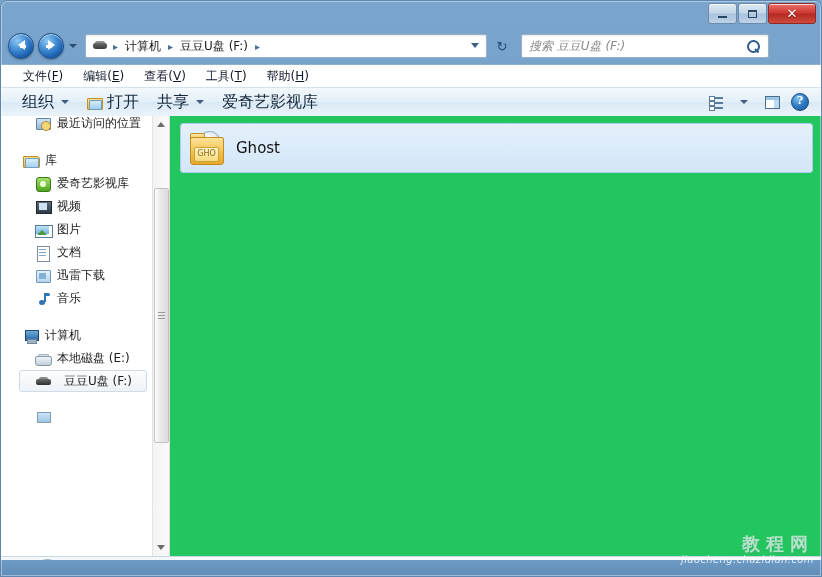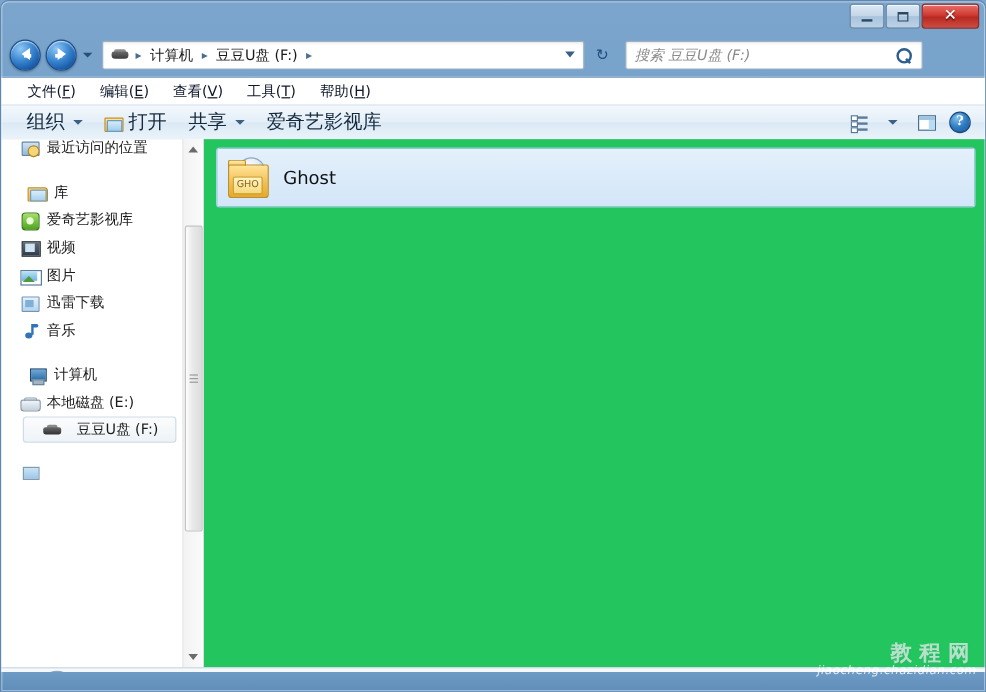--- a/index.html
+++ b/index.html
@@ -242,21 +242,21 @@
   .nav-pane {
     width: 168px; height: 440px; background: #fff;
     position: relative; overflow: hidden;
   }
   .nav-scroll-inner { position:absolute; left:0; top:0; width:152px; }
   .nav-item {
     height: 23px; display:flex; align-items:center; gap:6px;
     padding-left: 22px; font-size: 12px; color: #1c1c1c; white-space: nowrap;
     position: relative; box-sizing: border-box;
   }
-  .nav-item.indent { padding-left: 16px; }
+  .nav-item.indent { padding-left: 34px; }
   .nav-item.group { padding-left: 22px; font-weight: normal; }
   .nav-item.selected {
     background: linear-gradient(180deg,#fbfcfd,#eef3f8);
     border: 1px solid #cfdbe6; border-radius: 3px;
     margin: 0 6px 0 18px; padding-left: 16px; height: 22px;
   }
   .nav-gap { height: 14px; }
 
   .icon16 { width:16px; height:16px; flex:0 0 16px; position:relative; }
 
@@ -600,20 +600,29 @@
           </div>
           <div class="nav-item indent">
             <div class="icon16 ic-pic">
                 <div class="b"></div>
                 <div class="sky"></div>
                 <div class="hill"></div>
               </div>
             <span>图片</span>
           </div>
           <div class="nav-item indent">
+            <div class="icon16 ic-doc">
+                <div class="b"></div>
+                <div class="l1"></div>
+                <div class="l2"></div>
+                <div class="l3"></div>
+              </div>
+            <span>文档</span>
+          </div>
+          <div class="nav-item indent">
             <div class="icon16 ic-dl">
                 <div class="b"></div>
                 <div class="s"></div>
               </div>
             <span>迅雷下载</span>
           </div>
           <div class="nav-item indent">
             <div class="icon16 ic-music">
                 <div class="stem"></div>
                 <div class="flag"></div>

